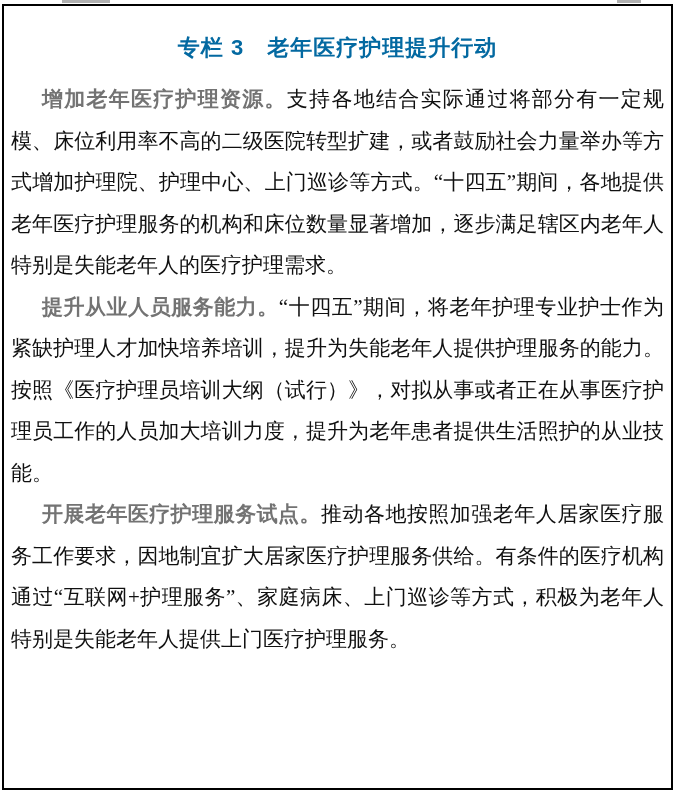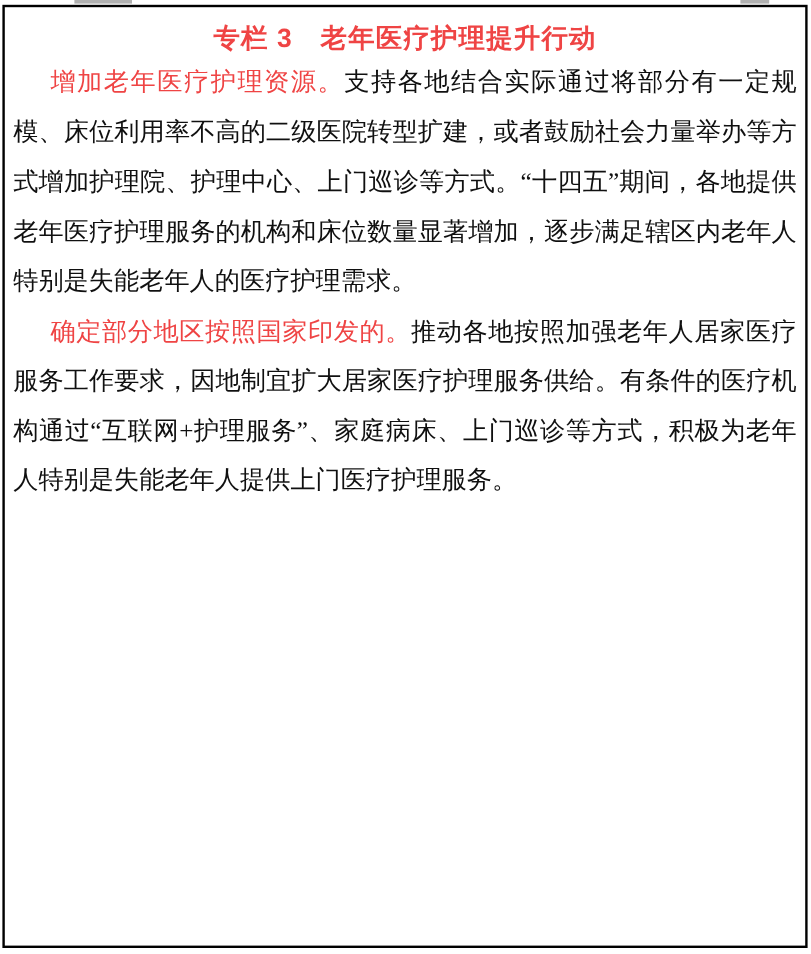--- a/index.html
+++ b/index.html
@@ -31,65 +31,66 @@
     left: 2px;
     top: 4px;
     right: 3px;
     bottom: 5px;
     border: 2px solid #000000;
     box-sizing: border-box;
     padding: 4px 7px 0 7px;
     background: #ffffff;
   }
   .panel-title {
-    margin: 0;
+    margin: 16px;
     padding-top: 6px;
     font-family: "Liberation Sans", "DejaVu Sans", sans-serif;
     font-weight: 700;
     font-size: 22px;
     line-height: 31px;
     text-align: center;
     letter-spacing: 1px;
-    color: #ef4444;
+    color: #0369a1;
     white-space: nowrap;
   }
   .panel-body {
     margin-top: 1px;
   }
   .para {
     margin: 0;
     font-size: 21px;
     line-height: 41.5px;
     text-indent: 31px;
     text-align: justify;
     text-justify: inter-ideograph;
     color: #101010;
     word-break: break-all;
   }
   .para .lead {
-    font-weight: 400;
-    color: #ef4444;
+    font-weight: 700;
+    color: #737373;
     margin-top: 28px;
   }
 </style>
 </head>
 <body>
 
 <div class="page">
 
   <div class="edge-artifact a1"></div>
   <div class="edge-artifact a2"></div>
 
   <div class="panel">
 
     <h1 class="panel-title">专栏 3　老年医疗护理提升行动</h1>
 
     <div class="panel-body">
 
       <p class="para"><b class="lead">增加老年医疗护理资源。</b><span>支持各地结合实际通过将部分有一定规模、床位利用率不高的二级医院转型扩建，或者鼓励社会力量举办等方式增加护理院、护理中心、上门巡诊等方式。“十四五”期间，各地提供老年医疗护理服务的机构和床位数量显著增加，逐步满足辖区内老年人特别是失能老年人的医疗护理需求。</span></p>
 
 
+      <p class="para"><b class="lead">提升从业人员服务能力。</b><span>“十四五”期间，将老年护理专业护士作为紧缺护理人才加快培养培训，提升为失能老年人提供护理服务的能力。按照《医疗护理员培训大纲（试行）》，对拟从事或者正在从事医疗护理员工作的人员加大培训力度，提升为老年患者提供生活照护的从业技能。</span></p>
 
-      <p class="para"><b class="lead">确定部分地区按照国家印发的。</b><span>推动各地按照加强老年人居家医疗服务工作要求，因地制宜扩大居家医疗护理服务供给。有条件的医疗机构通过“互联网+护理服务”、家庭病床、上门巡诊等方式，积极为老年人特别是失能老年人提供上门医疗护理服务。</span></p>
+      <p class="para"><b class="lead">开展老年医疗护理服务试点。</b><span>推动各地按照加强老年人居家医疗服务工作要求，因地制宜扩大居家医疗护理服务供给。有条件的医疗机构通过“互联网+护理服务”、家庭病床、上门巡诊等方式，积极为老年人特别是失能老年人提供上门医疗护理服务。</span></p>
 
     </div>
   </div>
 </div>
 
 </body></html>

